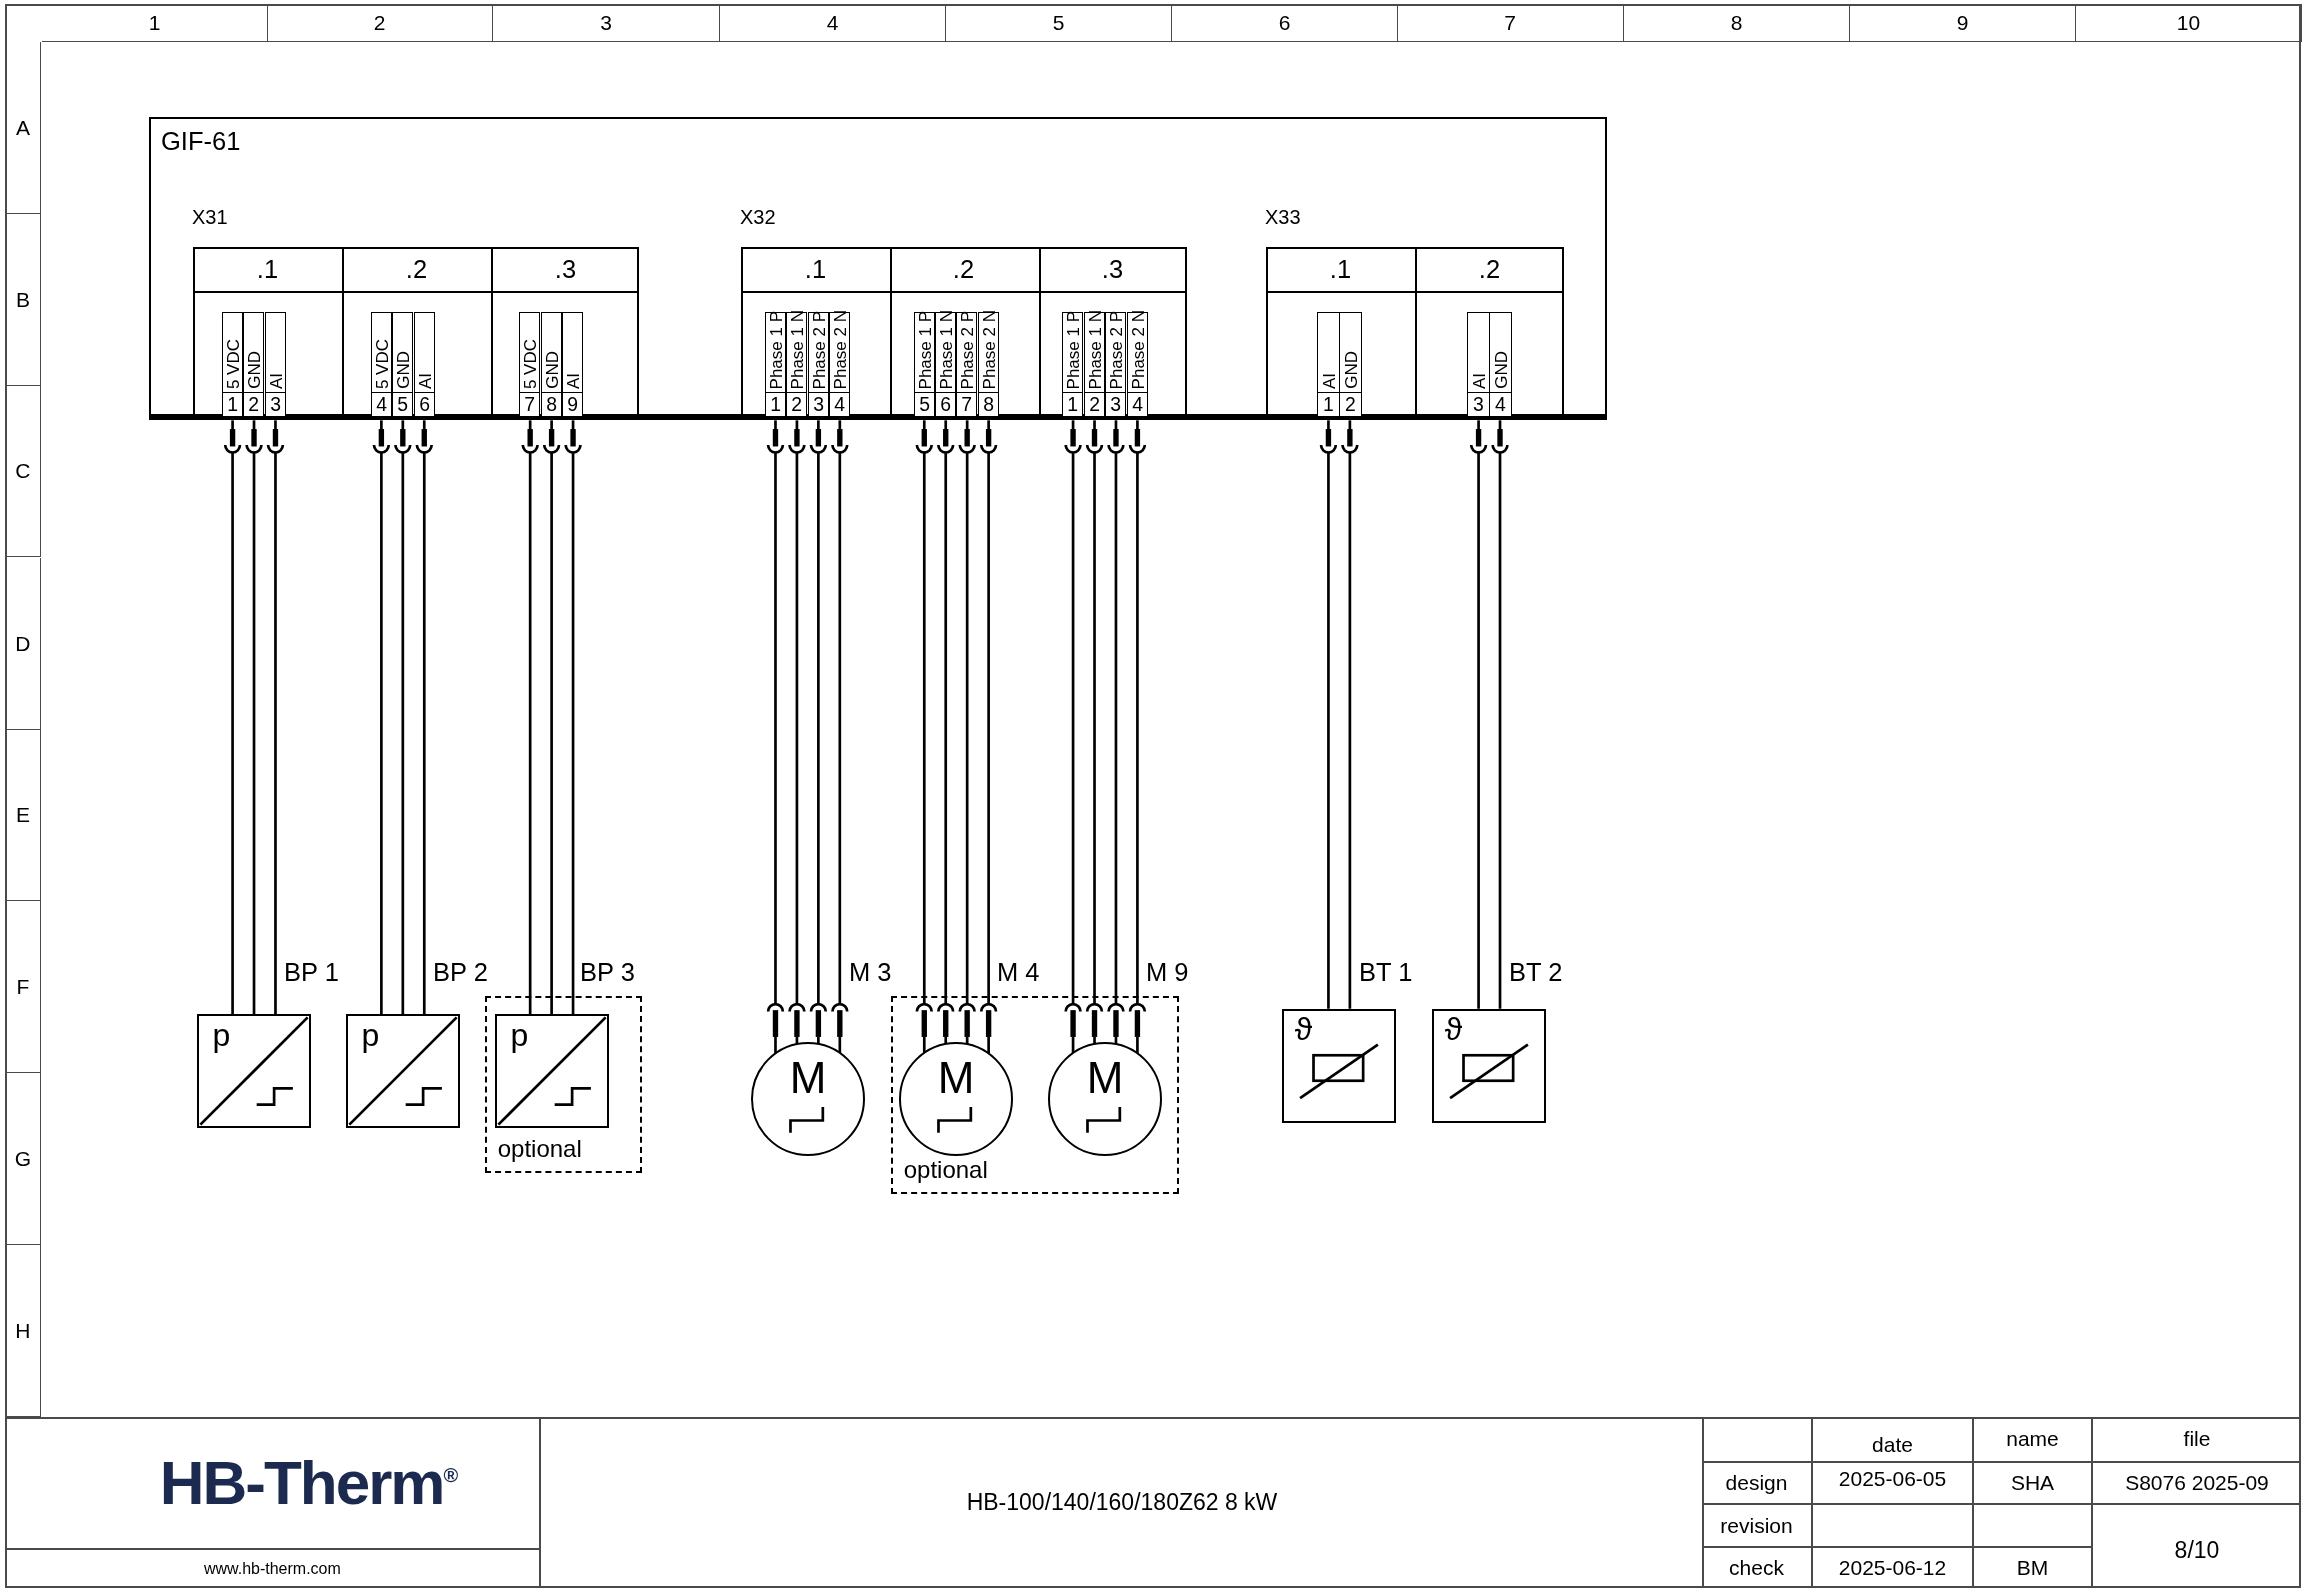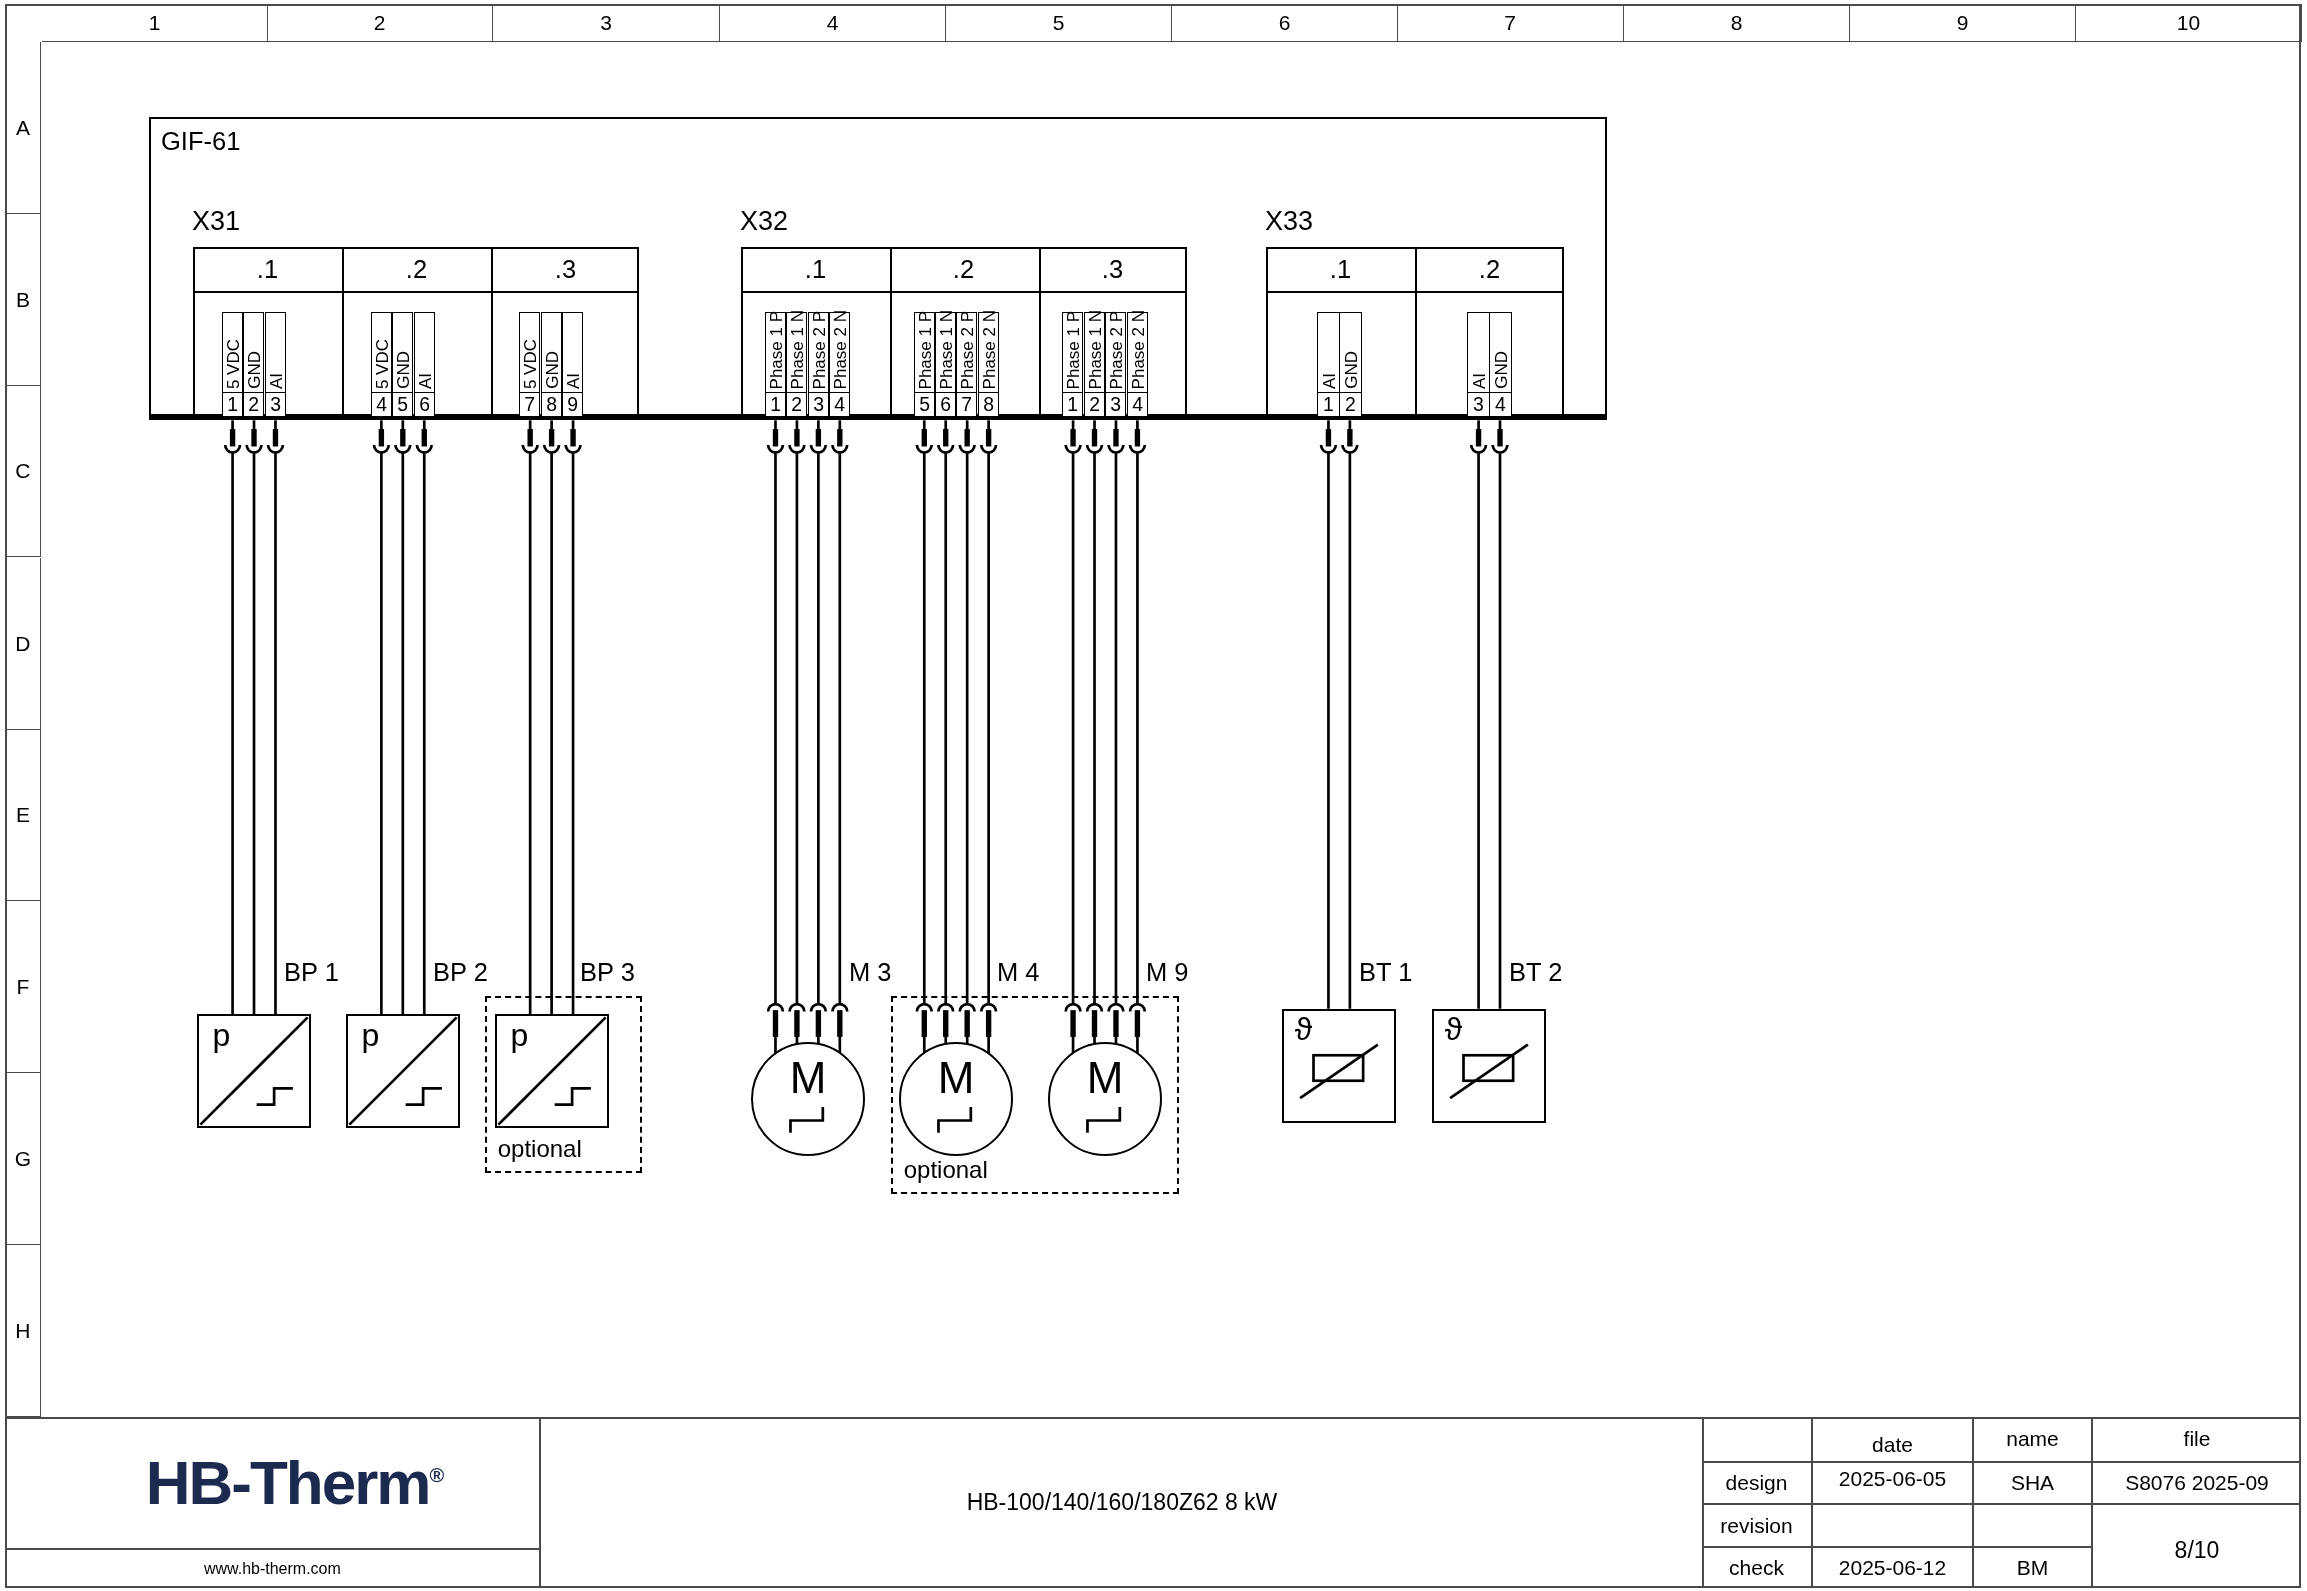--- a/index.html
+++ b/index.html
@@ -6,21 +6,21 @@
   html,body{background:#fff}
   body{width:2307px;height:1592px;position:relative;font-family:"Liberation Sans",sans-serif;color:#000;overflow:hidden}
   
   .frame{position:absolute;left:5.4px;top:4px;width:2296px;height:1584px;border:2px solid #4a4a4a}
   .colcell{position:absolute;top:4px;height:38px;border-right:1.3px solid #4a4a4a;border-bottom:1.3px solid #4a4a4a;display:flex;align-items:center;justify-content:center;font-size:21px}
   .rowcell{position:absolute;left:5.4px;width:36px;border-right:1.3px solid #4a4a4a;border-bottom:1.3px solid #4a4a4a;display:flex;align-items:center;justify-content:center;font-size:21px}
   
   .gif{position:absolute;left:149px;top:117px;width:1458px;height:299px;border:2px solid #000}
   .giflab{position:absolute;left:161px;top:127px;font-size:25.5px}
   .thick{position:absolute;left:149px;top:416px;width:1458px;height:4px;background:#000}
-  .cname{position:absolute;top:206px;font-size:27px}
+  .cname{position:absolute;top:206px;font-size:20px}
   .cblock{position:absolute;top:247px;height:170px;border:2px solid #000}
   .chead{position:absolute;left:0;right:0;top:0;height:44px;border-bottom:2px solid #000}
   .cdiv{position:absolute;top:0;bottom:0;width:2px;background:#000}
   .clab{position:absolute;top:247px;height:44px;display:flex;align-items:center;justify-content:center;font-size:25.5px}
   .pin{position:absolute;top:312px;height:105px;border:1.3px solid #000;background:#fff}
   .plbl{position:absolute;bottom:27px;left:50%;transform:translateX(-50%) rotate(180deg);writing-mode:vertical-rl;font-size:17px;line-height:1;white-space:nowrap}
   .pnum{position:absolute;bottom:0;left:0;right:0;height:24px;border-top:1.3px solid #000;display:flex;align-items:center;justify-content:center;font-size:19.4px}
   
   svg.wires{position:absolute;left:0;top:0}
   svg.wires line,svg.wires path{stroke:#000;stroke-width:4;fill:none}
@@ -362,21 +362,21 @@
 <div class="ln" style="left:539px;top:1417px;width:2px;height:171px"></div>
 <div class="ln" style="left:1702px;top:1417px;width:2px;height:171px"></div>
 <div class="ln" style="left:1811px;top:1417px;width:2px;height:171px"></div>
 <div class="ln" style="left:1972px;top:1417px;width:2px;height:171px"></div>
 <div class="ln" style="left:2091px;top:1417px;width:2px;height:171px"></div>
 <div class="ln" style="left:1702px;top:1461px;width:599px;height:2px"></div>
 <div class="ln" style="left:1702px;top:1503px;width:599px;height:2px"></div>
 <div class="ln" style="left:1702px;top:1546px;width:390px;height:2px"></div>
 <div class="ln" style="left:5.4px;top:1548px;width:536px;height:2px"></div>
 
-<div class="fcell" style="left:0;top:1417px;width:588px;height:131px">
+<div class="fcell" style="left:14px;top:1417px;width:588px;height:131px">
   <span class="logo"><span>HB-Therm</span><span class="reg">®</span></span>
 </div>
 <div class="fcell www" style="left:5.4px;top:1550px;width:534px;height:38px">www.hb-therm.com</div>
 <div class="fcell title" style="left:541px;top:1417px;width:1162px;height:171px">HB-100/140/160/180Z62 8 kW</div>
 
 <div class="fcell" style="left:1813px;top:1417px;width:159px;height:56px">date</div>
 <div class="fcell" style="left:1974px;top:1417px;width:117px;height:44px">name</div>
 <div class="fcell" style="left:2093px;top:1417px;width:208px;height:44px">file</div>
 
 <div class="fcell" style="left:1702px;top:1463px;width:109px;height:40px">design</div>

